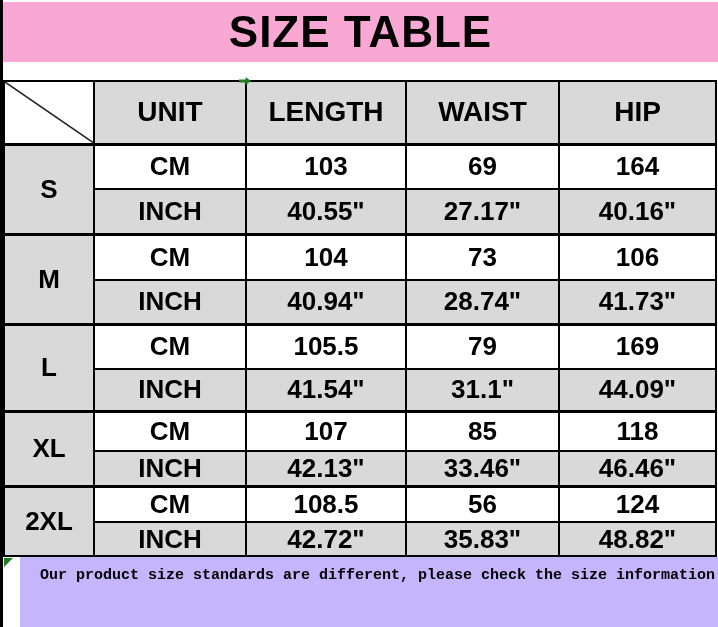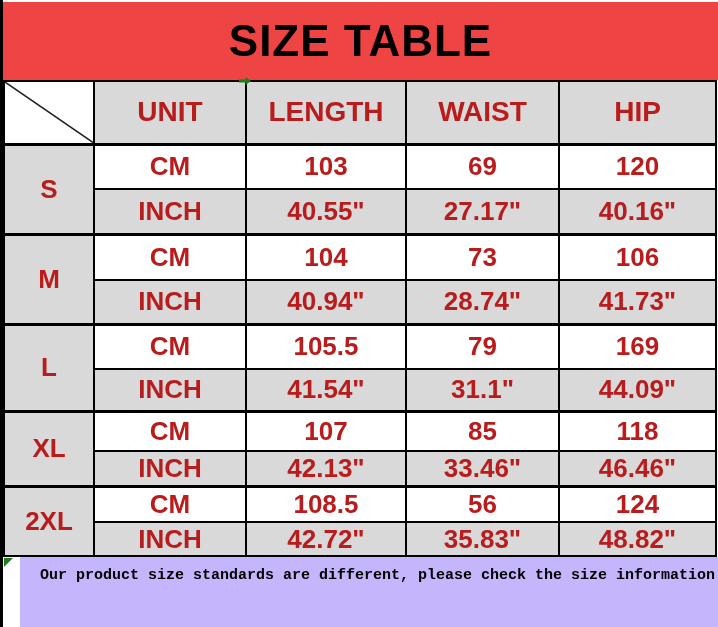--- a/index.html
+++ b/index.html
@@ -17,22 +17,22 @@
   .left-edge {
     position: absolute;
     left: 0; top: 0;
     width: 3px; height: 627px;
     background: #000000;
   }
 
   .title-bar {
     position: absolute;
     left: 3px; top: 2px;
-    width: 715px; height: 78px;
-    background: #ef4444;
+    width: 715px; height: 60px;
+    background: #f9a8d4;
     display: flex;
     align-items: center;
     justify-content: center;
     font-size: 44px;
     font-weight: bold;
     color: #000000;
     letter-spacing: 1px;
   }
 
   table.size-table {
@@ -40,21 +40,21 @@
     left: 3px; top: 80px;
     width: 712px;
     border-collapse: collapse;
     table-layout: fixed;
   }
   .size-table th, .size-table td {
     border: 2px solid #000000;
     font-weight: bold;
     text-align: center;
     vertical-align: middle;
-    color: #b91c1c;
+    color: #000000;
     padding: 0;
     overflow: hidden;
   }
   tr.group-top th, tr.group-top td { border-top-width: 3px; }
 
   .header-row th { height: 63px; font-size: 28px; background: #d9d9d9; }
   .corner-cell { background: #ffffff !important; position: relative; }
   .corner-cell svg { position: absolute; left: 0; top: 0; width: 100%; height: 100%; display: block; }
 
   .size-cell { background: #d9d9d9; font-size: 30px; }
@@ -129,21 +129,21 @@
       <th>LENGTH</th>
       <th>WAIST</th>
       <th>HIP</th>
     </tr>
 
     <tr class="row-cm group-top h45">
       <td class="size-cell" rowspan="2">S</td>
       <td>CM</td>
       <td>103</td>
       <td>69</td>
-      <td>120</td>
+      <td>164</td>
     </tr>
     <tr class="row-inch h45">
       <td>INCH</td>
       <td>40.55"</td>
       <td>27.17"</td>
       <td>40.16"</td>
     </tr>
 
     <tr class="row-cm group-top h46">
       <td class="size-cell" rowspan="2">M</td>

